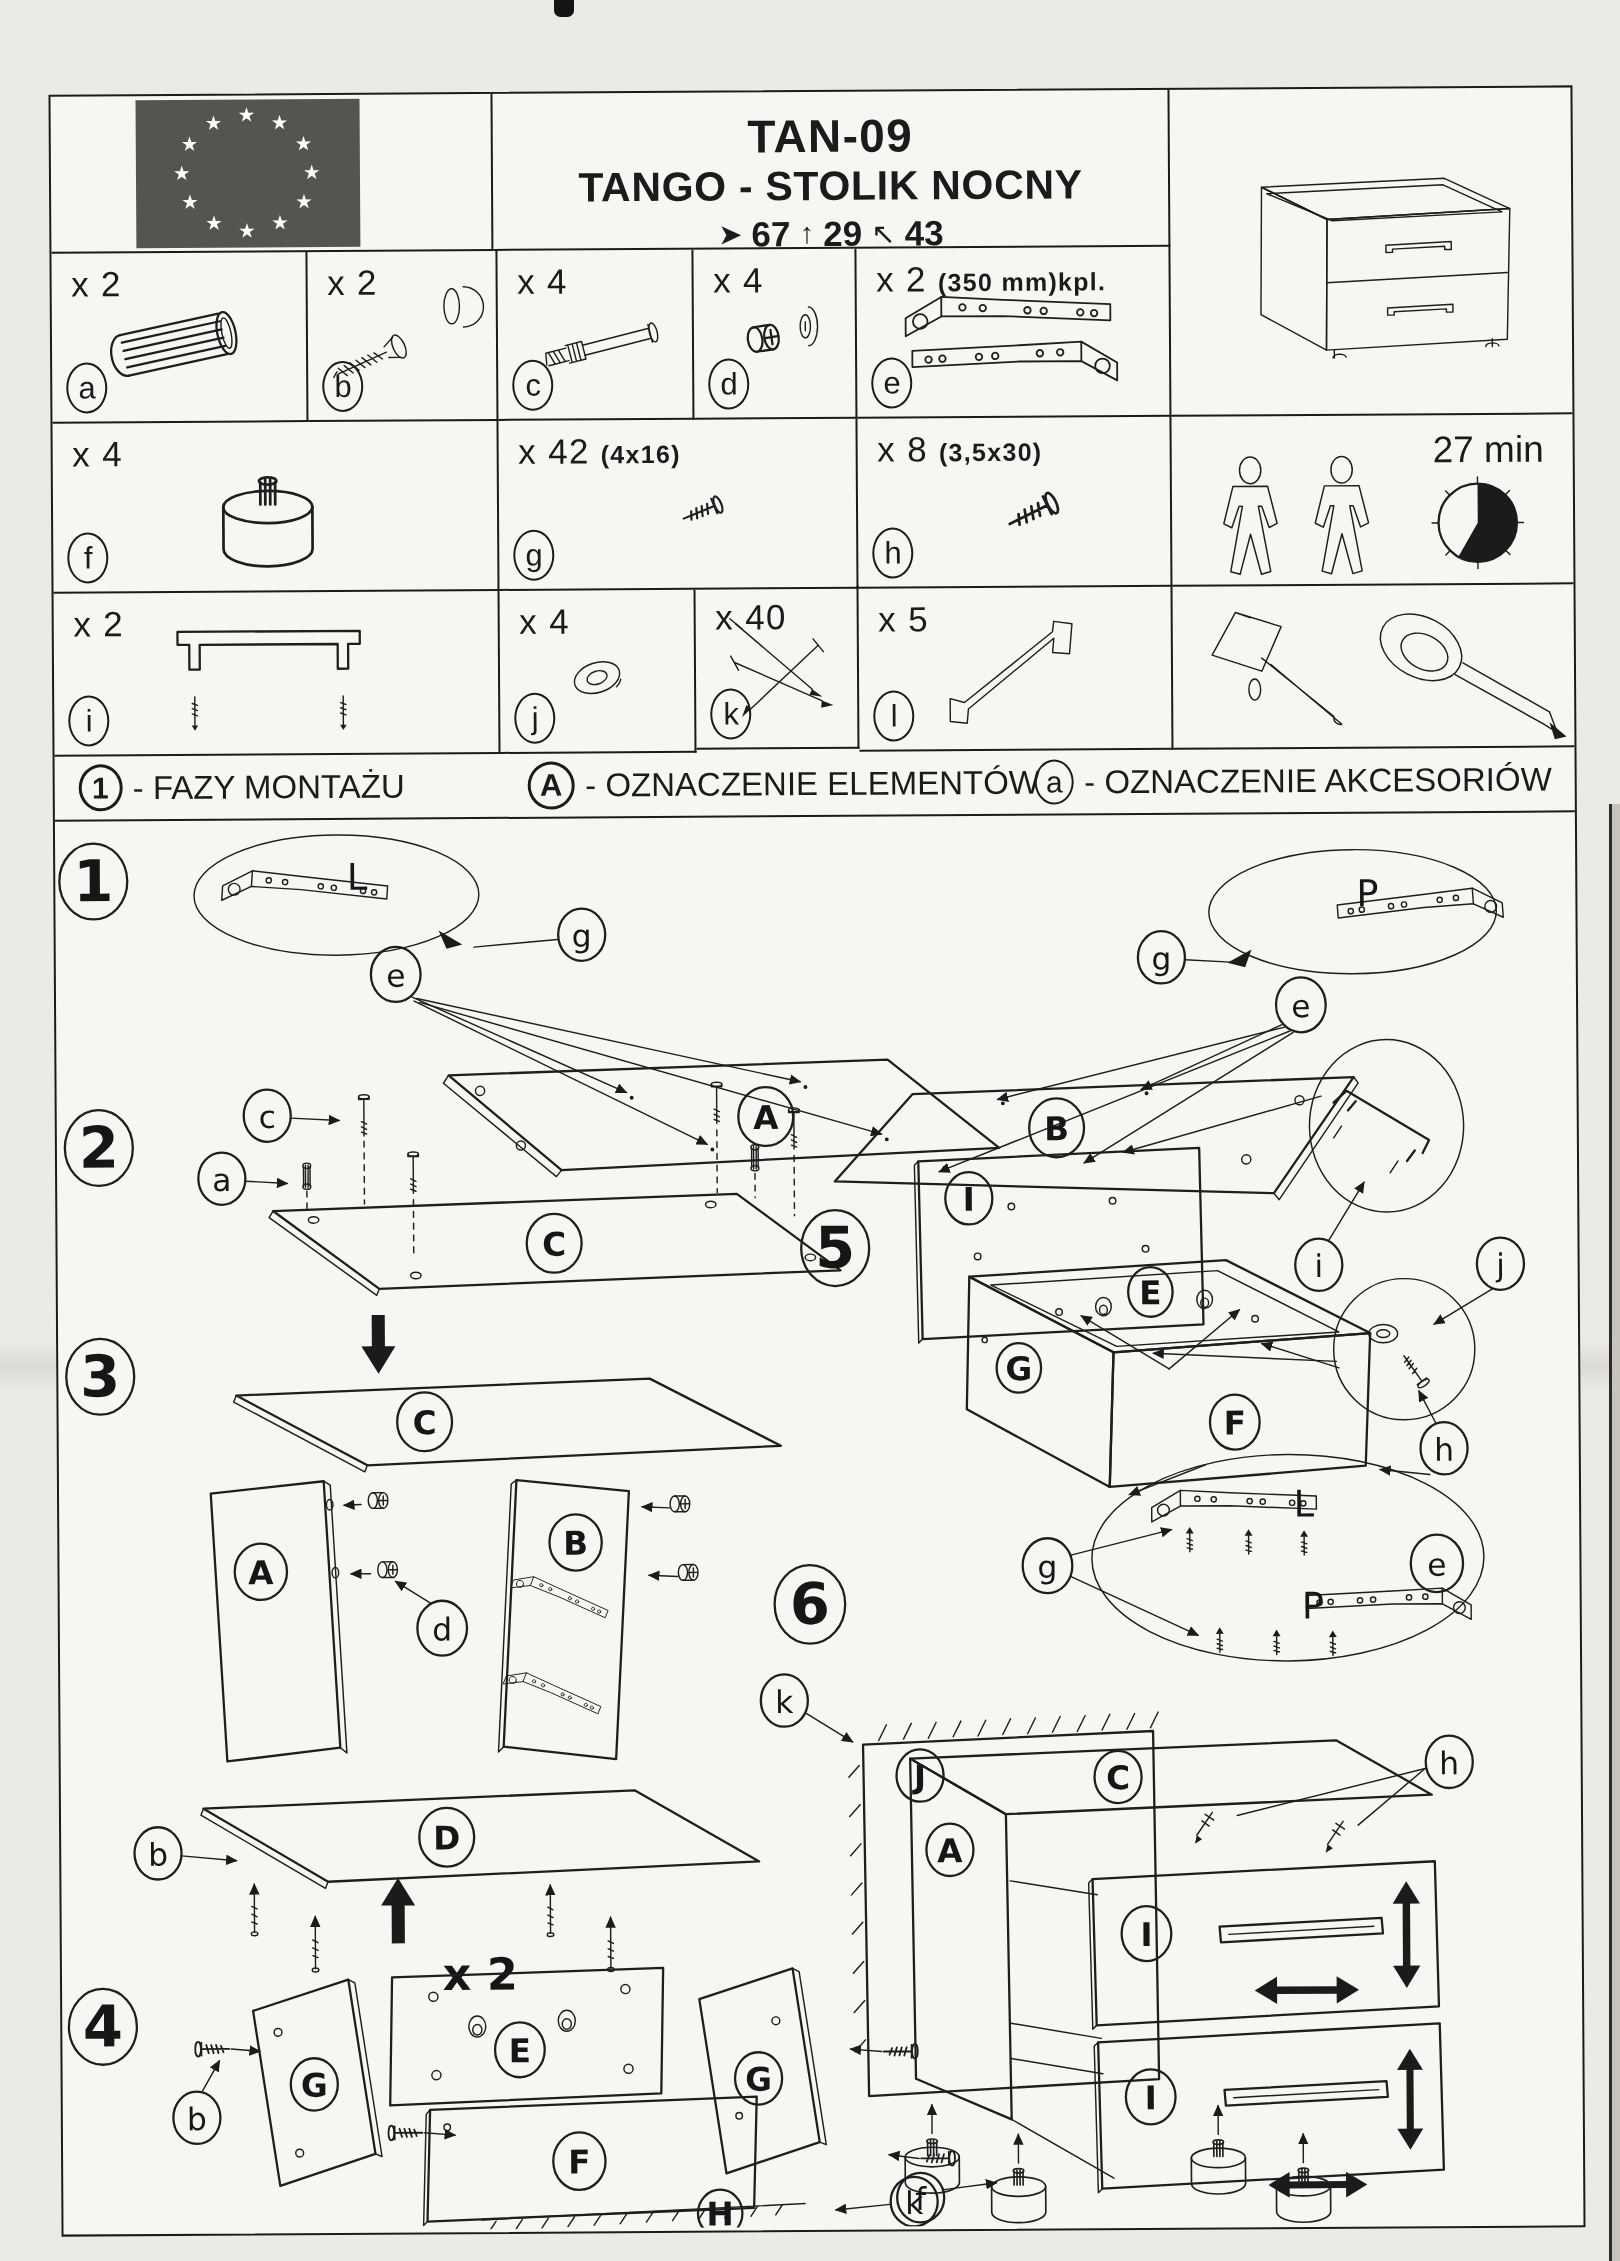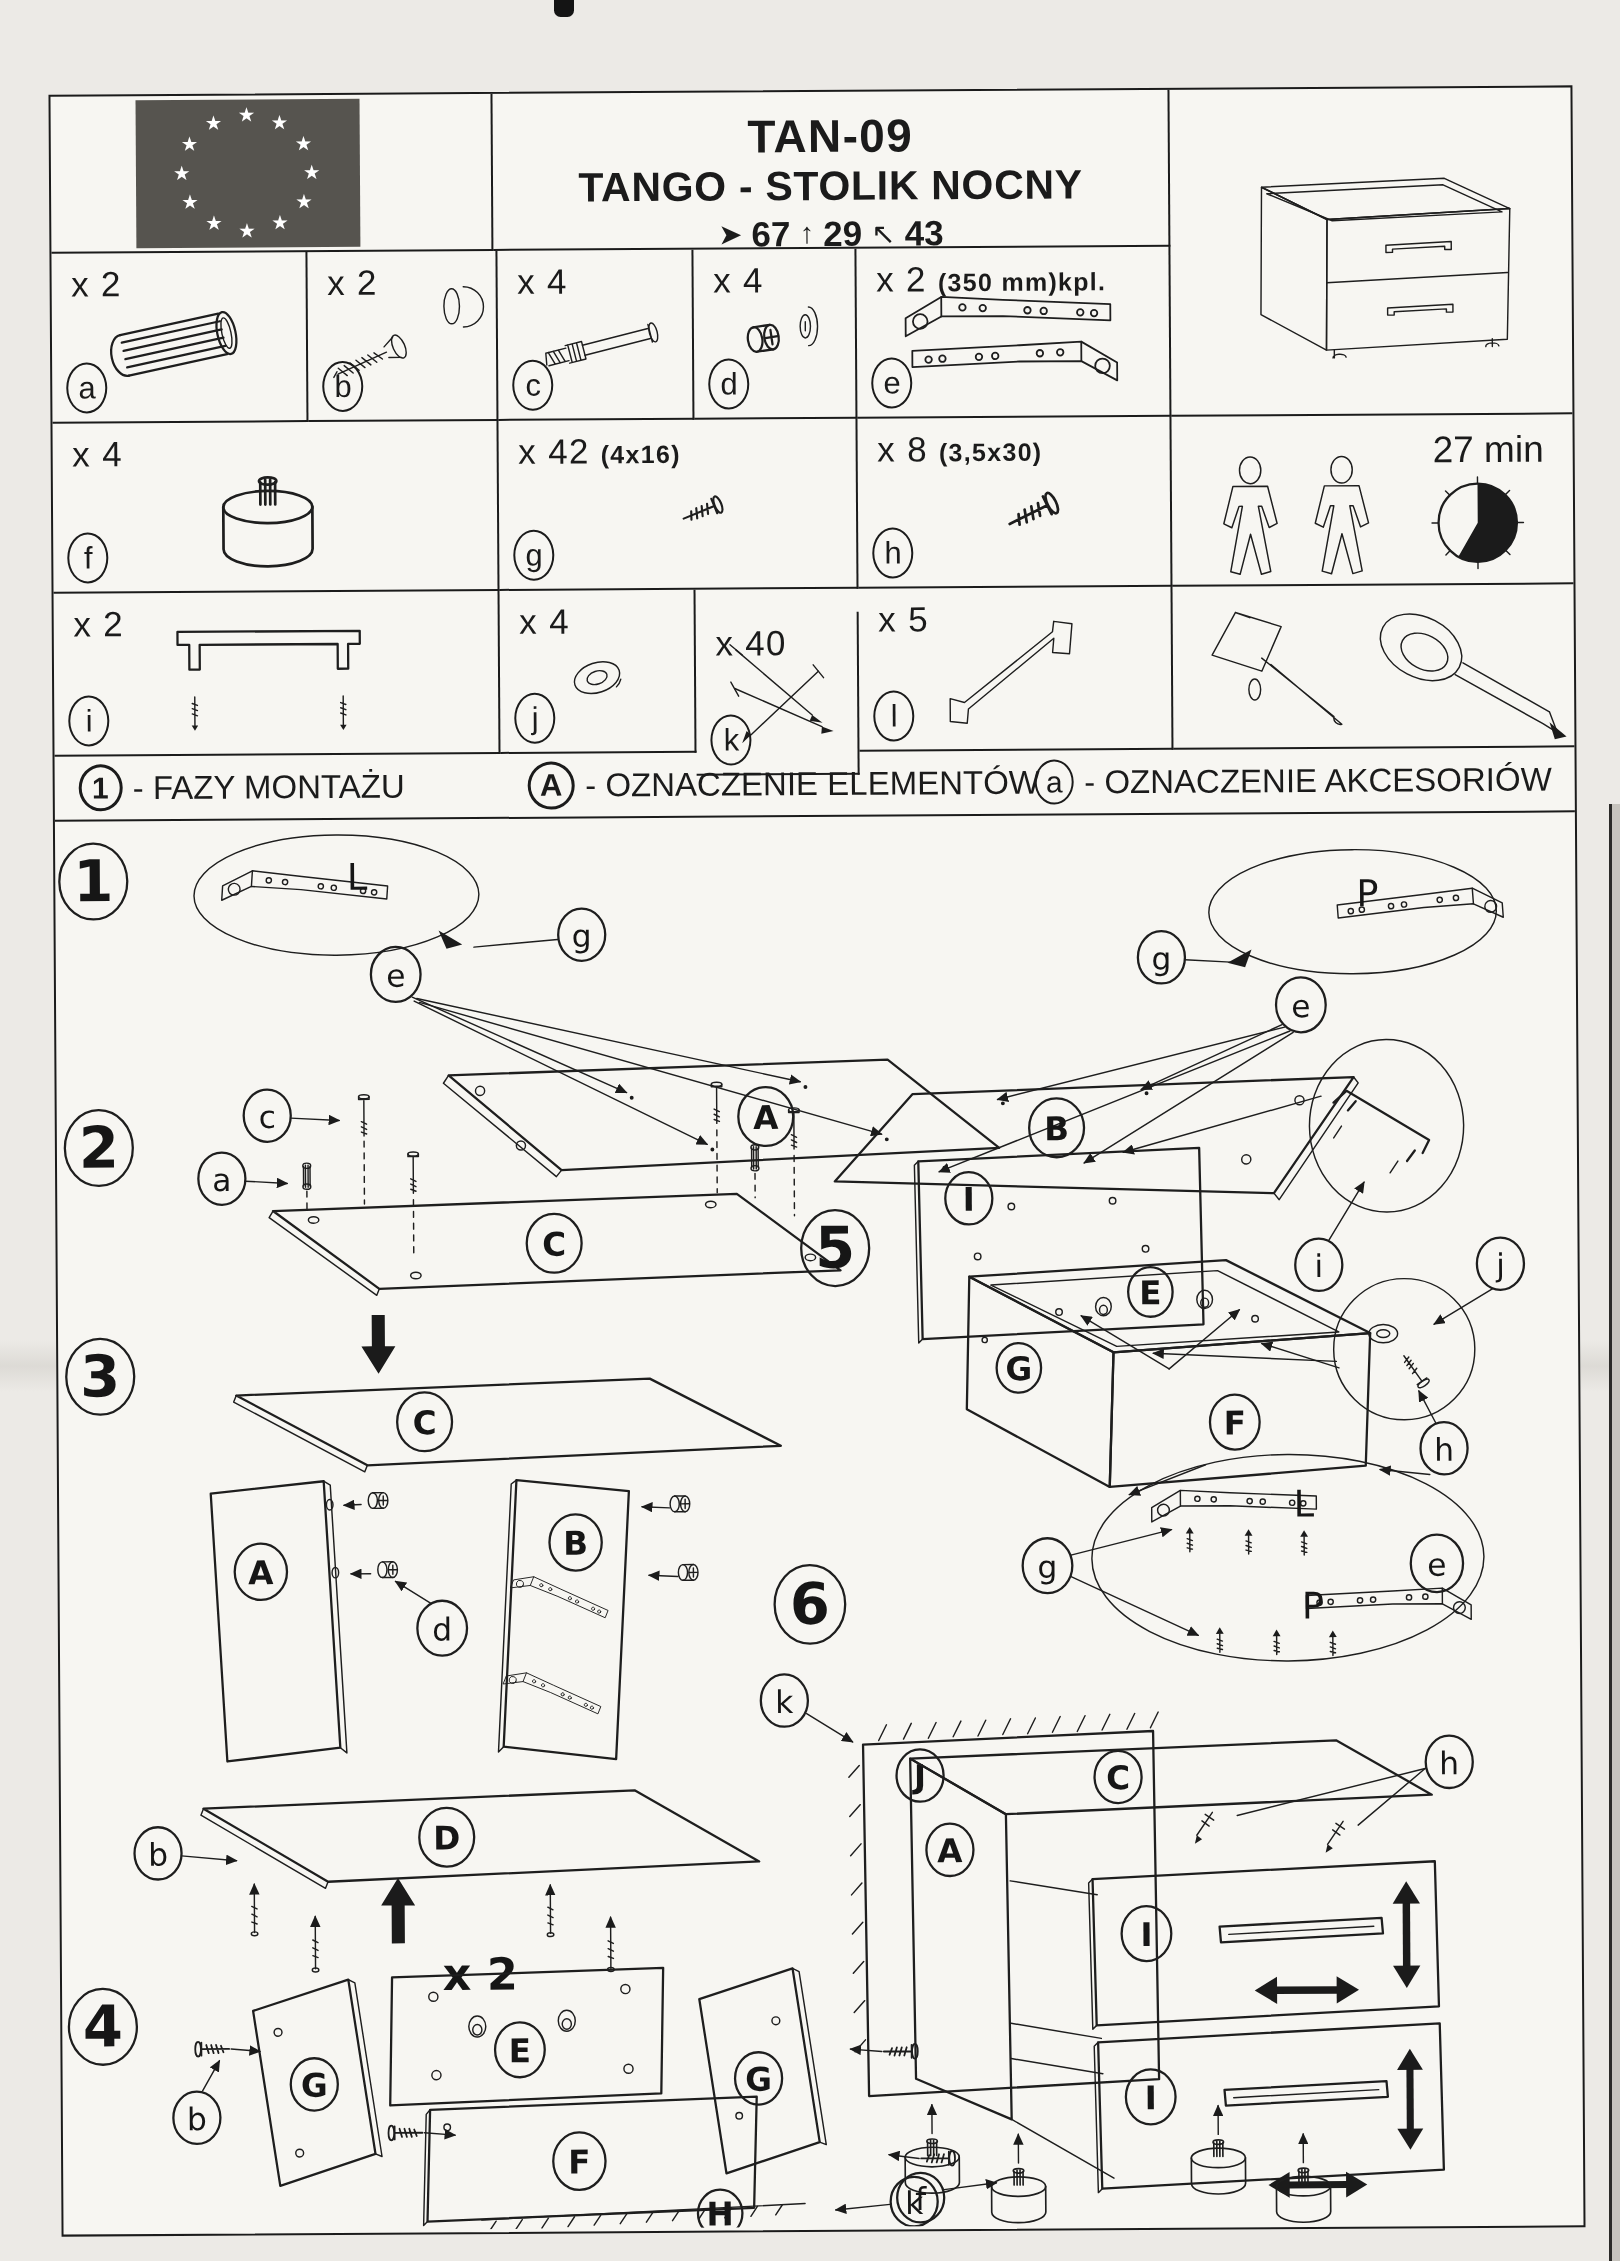--- a/index.html
+++ b/index.html
@@ -292,21 +292,21 @@
         <g transform="translate(150,135) rotate(-18)">
           <ellipse class="d t" rx="36" ry="23"></ellipse>
           <ellipse class="d t" rx="16" ry="10"></ellipse>
           <path class="d t" d="M34,14 a36,23 0 0 1 -10,9"></path>
         </g>
       </svg>
       <div class="badge">
           <span>j</span>
         </div>
     </div>
-    <div class="cell" style="left:642px;top:520px;width:163px;height:163px">
+    <div class="cell" style="left:642px;top:494px;width:163px;height:163px">
       <div class="qty"><span>x 40</span></div>
       <svg class="icn" viewBox="0 0 250 250">
         <path class="d t" d="M62,58 L180,160"></path>
           <path class="blk" d="M180,160 l16,12 l-20,-3 Z"></path>
           <path class="d t" d="M53,50 L72,66"></path>
         <path class="d t" d="M60,118 L195,178"></path>
           <path class="blk" d="M195,178 l18,7 l-19,4 Z"></path>
           <path class="d t" d="M54,108 L66,130"></path>
         <path class="d t" d="M190,92 L85,190"></path>
           <path class="blk" d="M85,190 l-14,13 l7,-19 Z"></path>

